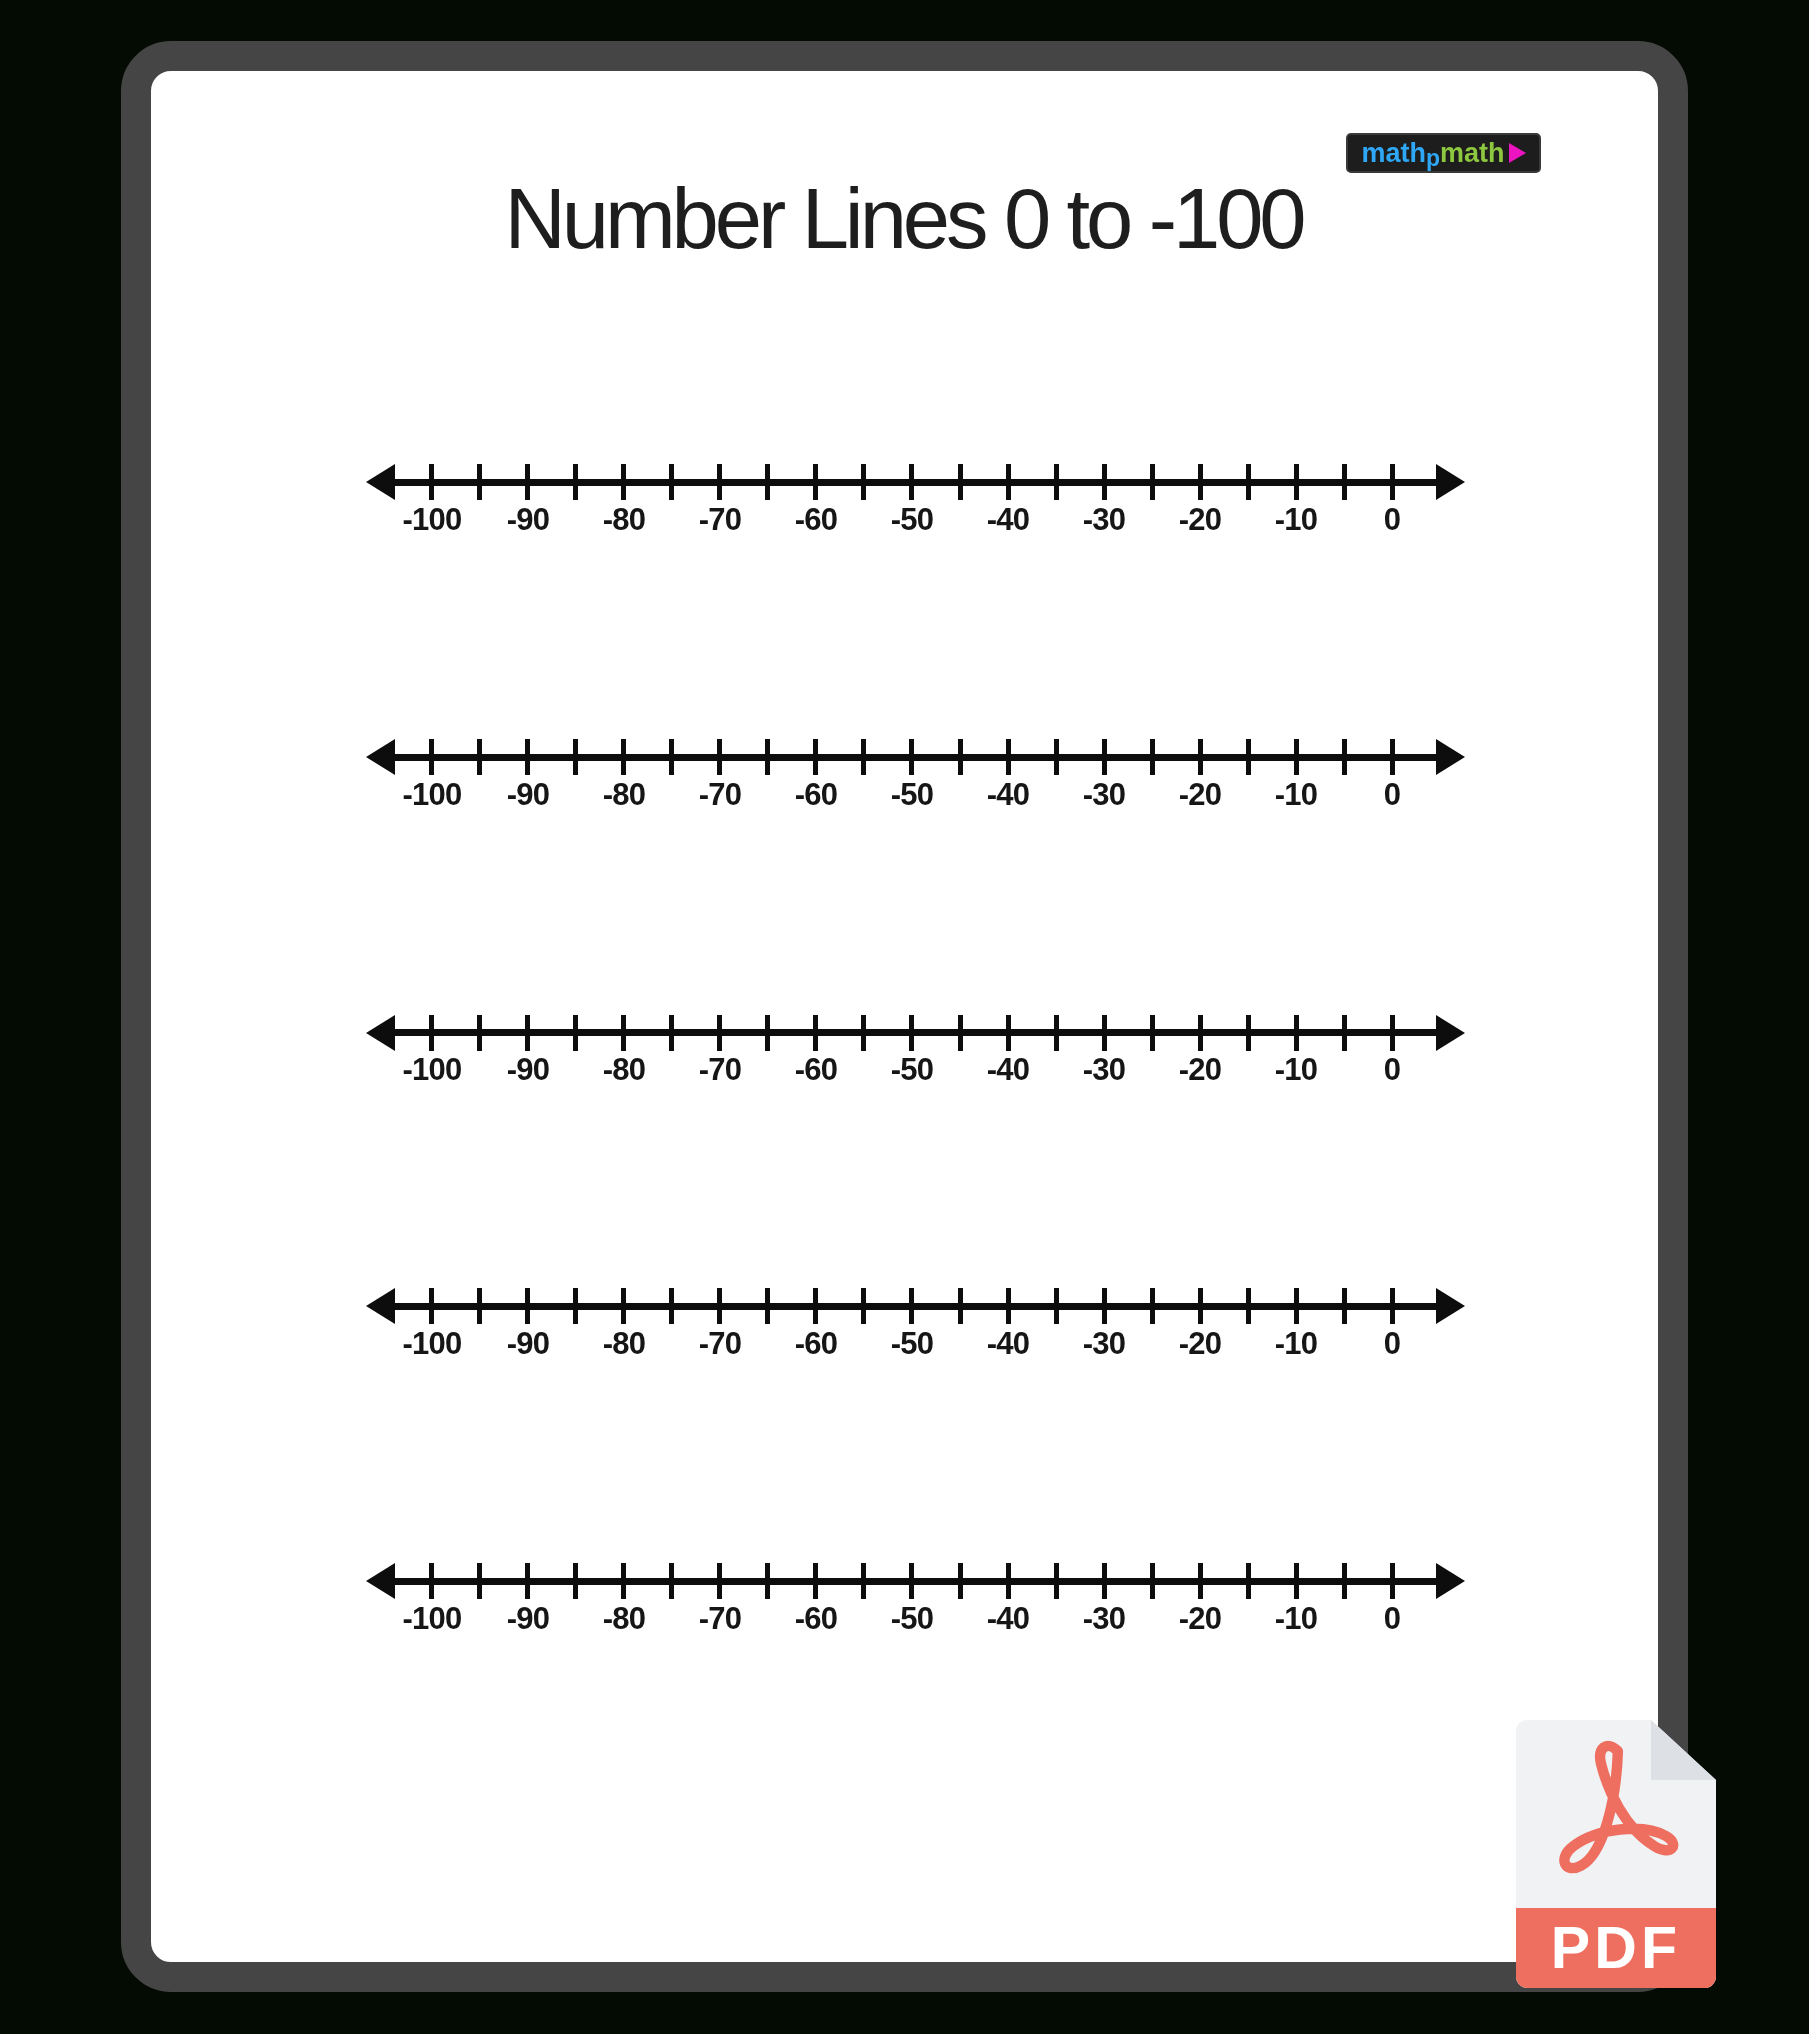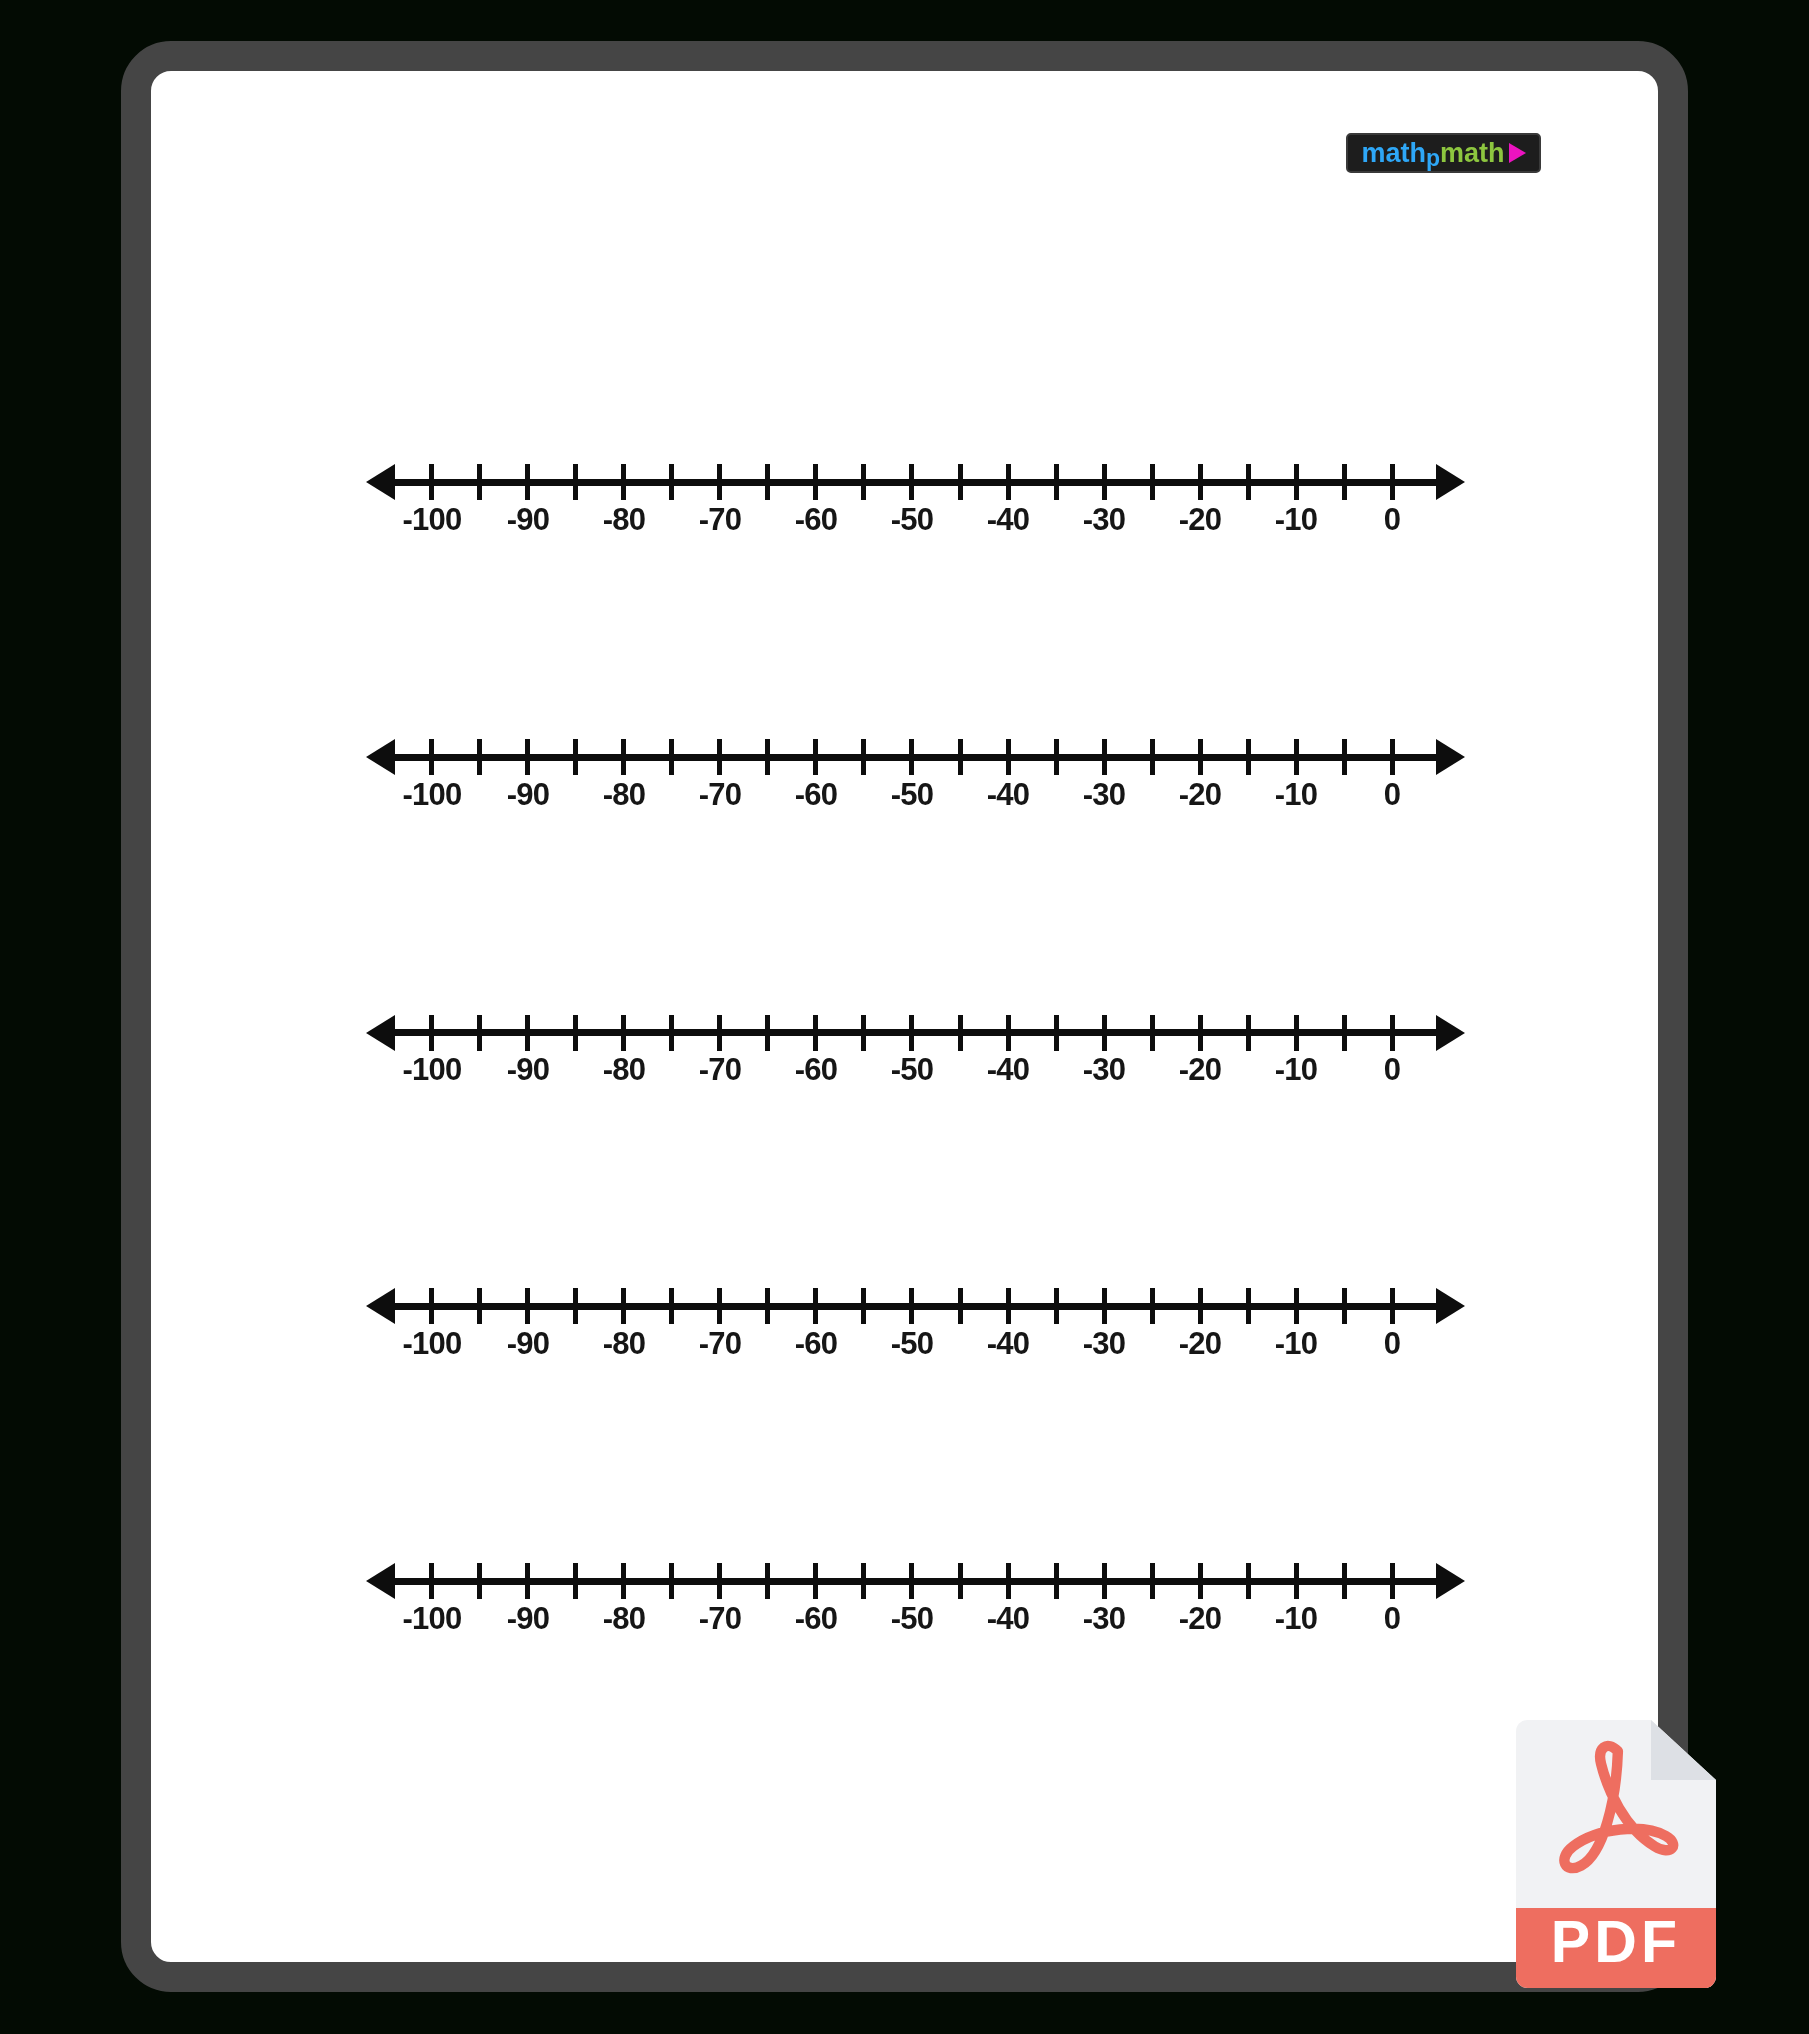--- a/index.html
+++ b/index.html
@@ -62,38 +62,39 @@
   }
   .pdf-fold{
     position:absolute;left:135px;top:0;width:65px;height:60px;background:#dde0e5;
     clip-path:polygon(0 0,100% 100%,0 100%);
   }
   .pdf-glyph{position:absolute;left:31px;top:19.5px;}
   .pdf-glyph path{stroke:var(--pdf-red,#ee6e60);}
   .pdf-band{
     position:absolute;left:0;bottom:0;width:100%;height:80px;
     background:var(--pdf-red,#ee6e60);border-radius:0 0 11.4px 11.4px;
-    display:flex;justify-content:center;
+    display:flex;align-items:center;justify-content:center;
     color:#ffffff;font-size:59px;font-weight:700;letter-spacing:4.1px;
   }
 </style>
 </head>
 <body>
 
 <div class="canvas" style="--bg: #030b03; --frame-gray: #454545; --ink: #0d0d0d; --logo-blue: #2ea7f7; --logo-green: #8dc63f; --logo-pink: #ec13c0; --footer-gray: #848484; --pdf-red: #ee6e60;">
 
   <div class="frame"></div>
 
   <div class="logo">
     <span class="logo-part1">math</span>
       <span class="logo-part2">p</span>
       <span class="logo-part3">math</span>
     <span class="logo-play"></span>
   </div>
 
+  <h1 class="title">Number Lines 0 to -100</h1>
 
   <div id="numberlines" class="numlines">
       <div class="nl-bar" style="left: 379px; top: 479px; width: 1078px;"></div>
       <div class="nl-arrow nl-arrow-l" style="left: 366px; top: 464px;"></div>
       <div class="nl-arrow nl-arrow-r" style="left: 1436px; top: 464px;"></div>
       <div class="nl-tick" style="left: 429px; top: 464px;"></div>
       <div class="nl-tick" style="left: 477px; top: 464px;"></div>
       <div class="nl-tick" style="left: 525px; top: 464px;"></div>
       <div class="nl-tick" style="left: 573px; top: 464px;"></div>
       <div class="nl-tick" style="left: 621px; top: 464px;"></div>

